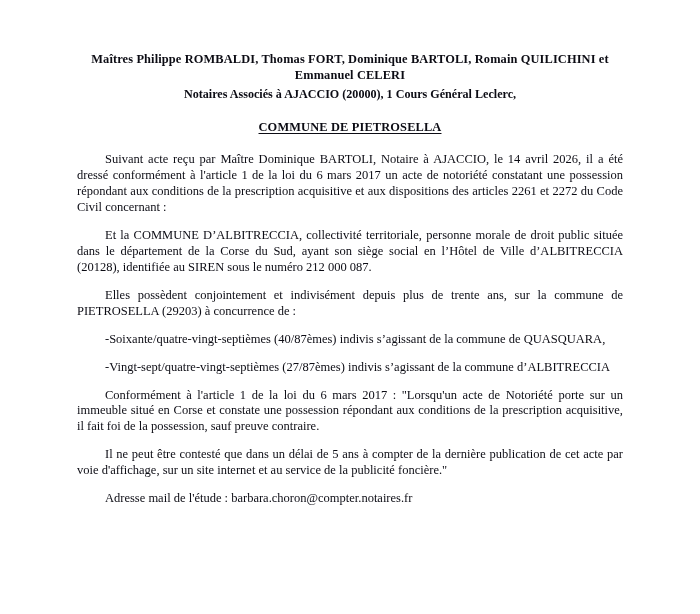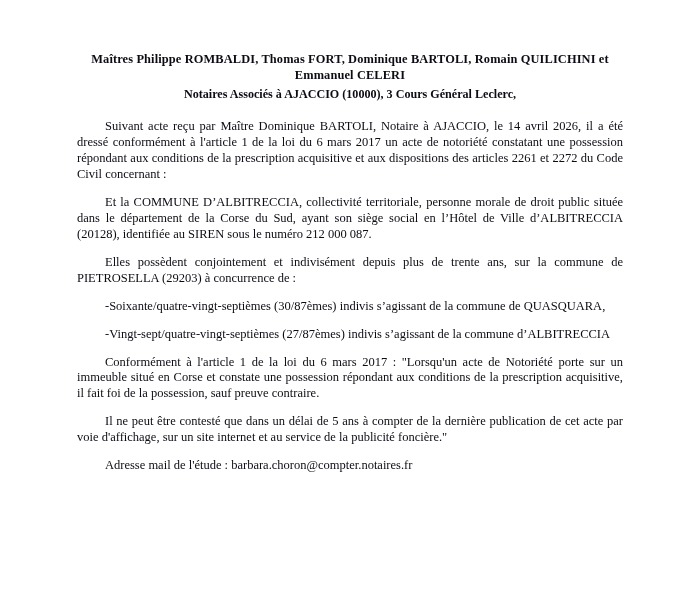--- a/index.html
+++ b/index.html
@@ -93,29 +93,30 @@
   }
 </style>
 </head>
 <body>
 
 <div class="page">
   <div class="content">
 
     <div class="letterhead">
       <div class="lh-line">Maîtres Philippe ROMBALDI, Thomas FORT, Dominique BARTOLI, Romain QUILICHINI et Emmanuel CELERI</div>
-      <div class="lh-sub">Notaires Associés à AJACCIO (10000), 3 Cours Général Leclerc,</div>
+      <div class="lh-sub">Notaires Associés à AJACCIO (20000), 1 Cours Général Leclerc,</div>
     </div>
 
+    <div class="doc-subtitle">COMMUNE DE PIETROSELLA</div>
 
     <div class="body-block">
       <p class="para">Suivant acte reçu par Maître Dominique BARTOLI, Notaire à AJACCIO, le 14 avril 2026, il a été dressé conformément à l'article 1 de la loi du 6 mars 2017 un acte de notoriété constatant une possession répondant aux conditions de la prescription acquisitive et aux dispositions des articles 2261 et 2272 du Code Civil concernant :</p>
       <p class="para">Et la COMMUNE D’ALBITRECCIA, collectivité territoriale, personne morale de droit public située dans le département de la Corse du Sud, ayant son siège social en l’Hôtel de Ville d’ALBITRECCIA (20128), identifiée au SIREN sous le numéro 212 000 087.</p>
       <p class="para">Elles possèdent conjointement et indivisément depuis plus de trente ans, sur la commune de PIETROSELLA (29203) à concurrence de :</p>
-      <p class="para bullet last-line-left">-Soixante/quatre-vingt-septièmes (30/87èmes) indivis s’agissant de la commune de QUASQUARA,</p>
+      <p class="para bullet last-line-left">-Soixante/quatre-vingt-septièmes (40/87èmes) indivis s’agissant de la commune de QUASQUARA,</p>
       <p class="para bullet last-line-left">-Vingt-sept/quatre-vingt-septièmes (27/87èmes) indivis s’agissant de la commune d’ALBITRECCIA</p>
       <p class="para spaced">Conformément à l'article 1 de la loi du 6 mars 2017 : "Lorsqu'un acte de Notoriété porte sur un immeuble situé en Corse et constate une possession répondant aux conditions de la prescription acquisitive, il fait foi de la possession, sauf preuve contraire.</p>
       <p class="para spaced">Il ne peut être contesté que dans un délai de 5 ans à compter de la dernière publication de cet acte par voie d'affichage, sur un site internet et au service de la publicité foncière."</p>
       <p class="para spaced last-line-left">Adresse mail de l'étude : barbara.choron@compter.notaires.fr</p>
     </div>
 
   </div>
 </div>
 
 </body></html>

